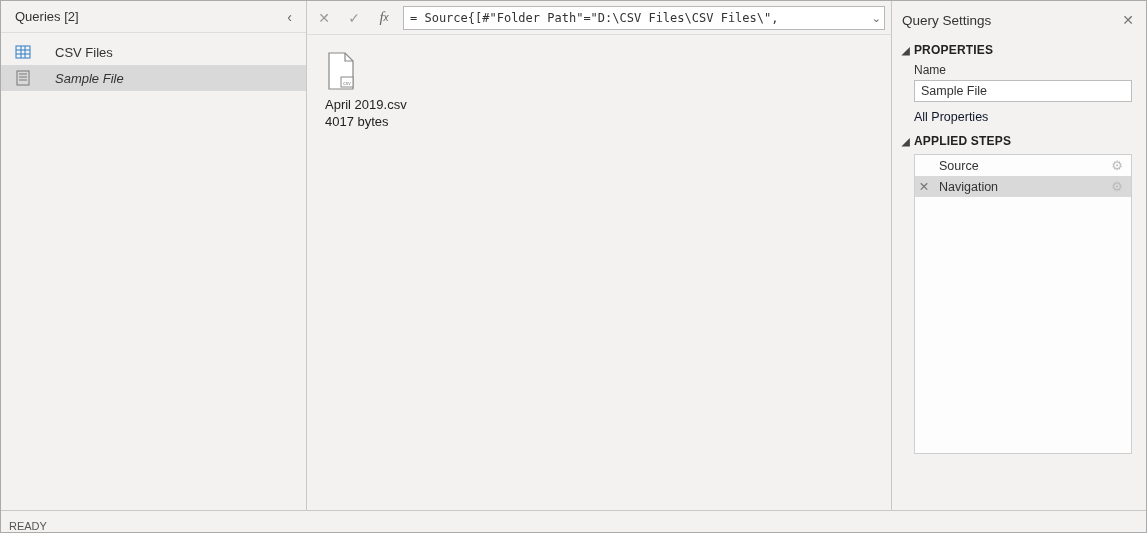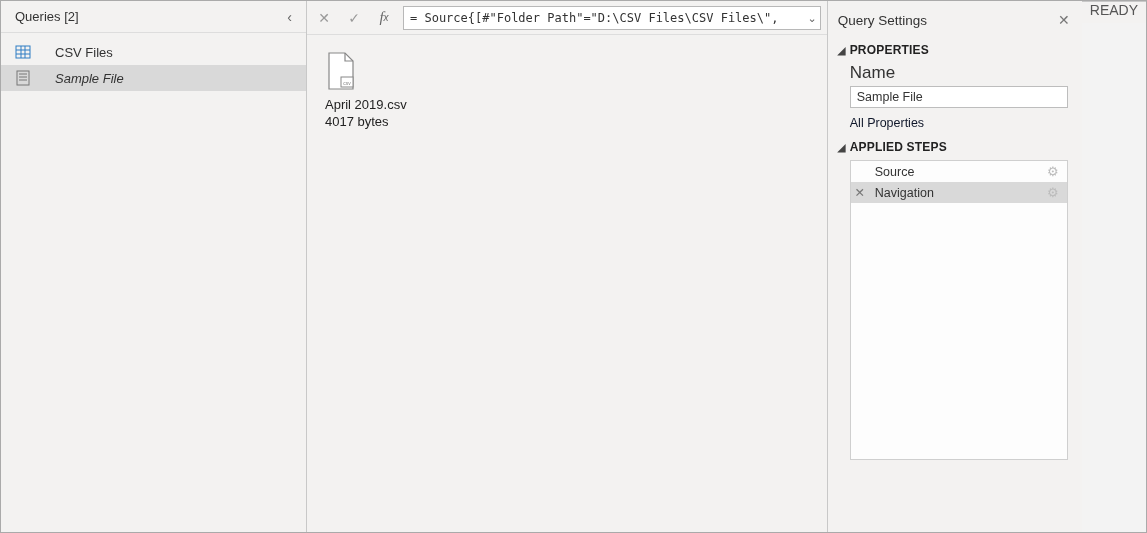--- a/index.html
+++ b/index.html
@@ -1,20 +1,20 @@
 <!DOCTYPE html>
 <html><head>
 <meta charset="utf-8">
 <style>
 * { box-sizing: border-box; margin: 0; padding: 0; font-family: "Segoe UI", Tahoma, sans-serif; }
 html, body { width: 1147px; height: 533px; overflow: hidden; background: #fff; }
 
 .app {
   display: flex;
-  flex-direction: row;
+  flex-direction: column;
   width: 1147px;
   height: 533px;
   border: 1px solid #aaa;
   background: #f3f3f3;
 }
 
 .main-row {
   display: flex;
   flex: 1;
   min-height: 0;
@@ -128,21 +128,21 @@
   font-size: 13.5px; color:#333; height:26px;
 }
 .settings-header .close { color:#777; font-size:14px; cursor:pointer; padding:0 2px;}
 .section-head {
   display:flex; align-items:center; gap:4px;
   font-size: 12px; font-weight:700; color:#222;
   margin-top: 10px;
   letter-spacing: .2px;
 }
 .section-head .tri { font-size:10px; color:#444; }
-.prop-label { font-size:17px; color:#333; margin:6px 0 3px 12px; }
+.prop-label { font-size:12px; color:#333; margin:6px 0 3px 12px; }
 .prop-input {
   margin-left: 12px;
   width: 218px;
   height: 22px;
   border: 1px solid #bdbdbd;
   background:#fff;
   font-size:12.5px;
   padding: 0 6px;
   color:#333;
 }
@@ -169,23 +169,23 @@
 .step-row.selected .del { visibility:visible; }
 .step-row .lbl { flex:1; padding-left: 6px; }
 .step-row .gear { color:#bcbcbc; font-size:13px; padding-right:4px; }
 .step-row:not(.selected) .lbl { padding-left: 24px; }
 
 
 .statusbar {
   height: 22px;
   border-top: 1px solid #c8c8c8;
   background:#f3f2f1;
-  font-size: 14px;
+  font-size: 11px;
   color:#555;
-  display:flex; align-items:flex-start;
+  display:flex; align-items:flex-end;
   padding: 0 8px;
 }
 </style>
 </head>
 <body>
 
 <div class="app">
   <div class="main-row">
 
     <div class="queries-panel">

